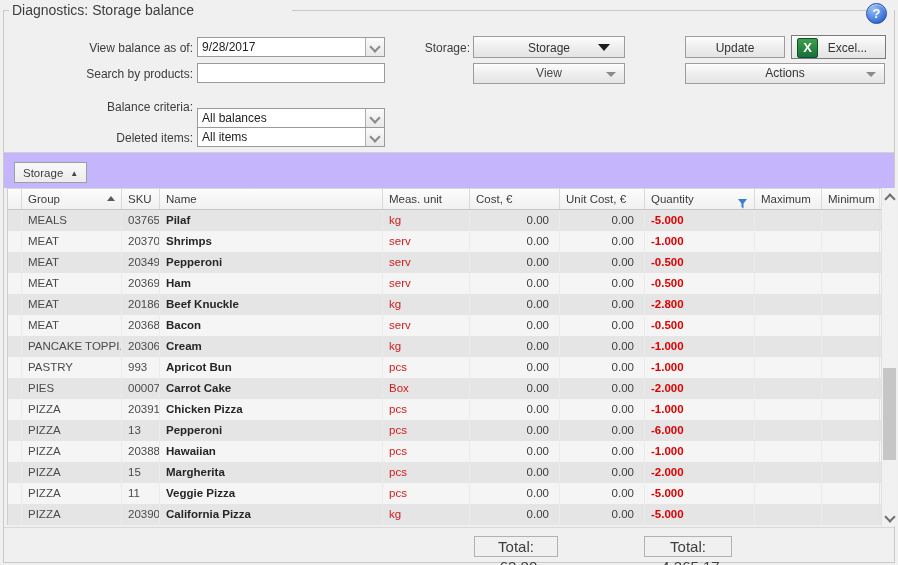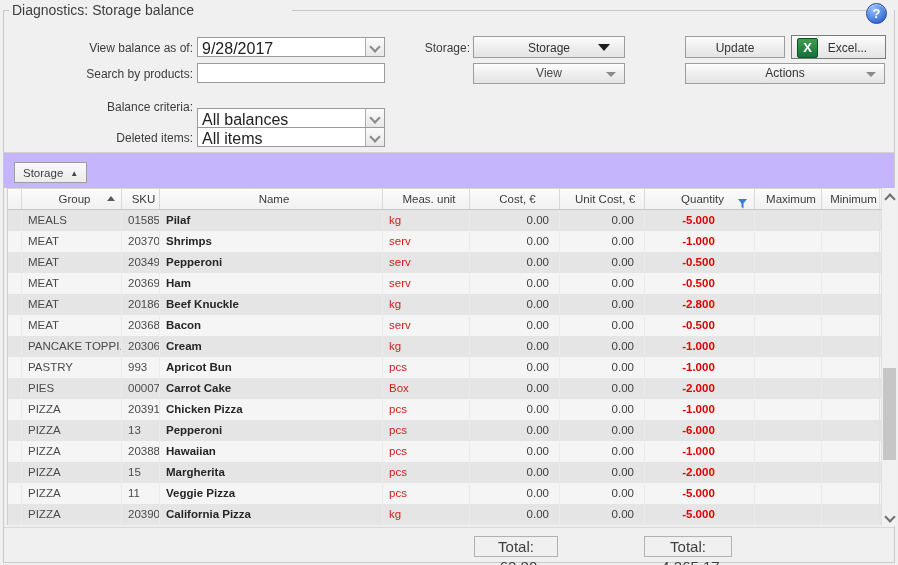--- a/index.html
+++ b/index.html
@@ -15,42 +15,42 @@
   .fl-top{left:292px;top:10px;width:574px;height:1px;}
 
   .title{position:absolute;left:12px;top:2px;font-size:14px;color:#3d3d3d;}
   .help{position:absolute;left:866px;top:3px;width:19px;height:19px;border-radius:50%;
         background:radial-gradient(circle at 35% 28%,#9cc1f7,#4d82e0 55%,#1d4db8);
         border:1px solid #1a44a0;color:#fff;font-size:13px;font-weight:bold;text-align:center;line-height:19px;
         box-shadow:inset 0 1px 1px rgba(255,255,255,.6);}
 
   .flabel{position:absolute;font-size:12px;color:#3c3c3c;text-align:right;width:185px;left:8px;}
   .combo,.tinput{position:absolute;left:197px;width:188px;height:20px;background:#fff;border:1px solid #9a9a9a;box-sizing:border-box;}
-  .combo .ctext{position:absolute;left:4px;top:2px;font-size:16px;color:#222;}
+  .combo .ctext{position:absolute;left:4px;top:2px;font-size:12px;color:#222;}
   .combo .dd{position:absolute;right:0;top:0;width:18px;height:18px;background:linear-gradient(#fbfbfb,#e8e8e8);border-left:1px solid #adadad;}
   .chev{position:absolute;left:5px;top:5px;width:6px;height:6px;border-right:2px solid #8a8a8a;border-bottom:2px solid #8a8a8a;transform:rotate(45deg);}
   .tinput input{position:absolute;left:0;top:0;width:100%;height:100%;border:0;outline:none;font-size:12px;padding:0 4px;box-sizing:border-box;font-family:inherit;background:transparent;}
 
   .btn{position:absolute;box-sizing:border-box;background:linear-gradient(#fdfdfd,#efefef 48%,#e4e4e4);border:1px solid #9c9c9c;
        font-size:12px;color:#333;text-align:center;}
   .btn .blabel{display:inline-block;vertical-align:middle;}
   .ddark{position:absolute;right:14px;top:7px;width:0;height:0;border-left:6px solid transparent;border-right:6px solid transparent;border-top:7px solid #1c1c1c;}
   .dgray{position:absolute;right:8px;top:8px;width:0;height:0;border-left:5px solid transparent;border-right:5px solid transparent;border-top:5px solid #8a8a8a;}
   .excel-ic{position:absolute;left:5px;top:2px;width:19px;height:18px;background:linear-gradient(#3f9e4d,#17703a);border:1px solid #0e5229;border-radius:2px;
             color:#fff;font-weight:bold;font-size:13px;line-height:18px;text-align:center;}
 
   
   .gpanel{position:absolute;left:4px;top:152px;width:890px;height:36px;background:#c4b5fd;border-top:1px solid #d2d2d2;box-sizing:border-box;}
   .chip{position:absolute;left:10px;top:9px;height:21px;padding:0 8px;border:1px solid #9e9e9e;background:linear-gradient(#f9f9f9,#ececec);
         font-size:11.5px;color:#3c3c3c;line-height:20px;box-sizing:border-box;}
   .chip .up{font-size:8px;color:#444;margin-left:7px;vertical-align:1px;}
 
   
   .grid{position:absolute;left:7px;top:188px;width:874px;border-left:1px solid #cfcfcf;box-sizing:content-box;}
-  .ghead{display:flex;height:22px;background:linear-gradient(#fcfcfc,#f1f1f1);border-top:1px solid #d6d6d6;border-bottom:1px solid #c6c6c6;box-sizing:border-box;text-align:center;}
+  .ghead{display:flex;height:22px;background:linear-gradient(#fcfcfc,#f1f1f1);border-top:1px solid #d6d6d6;border-bottom:1px solid #c6c6c6;box-sizing:border-box;}
   .hcell{position:relative;font-size:11.5px;color:#3b3b3b;line-height:20px;padding-left:6px;box-sizing:border-box;border-right:1px solid #d9d9d9;overflow:hidden;white-space:nowrap;}
   .sortup{position:absolute;right:6px;top:7px;width:0;height:0;border-left:4px solid transparent;border-right:4px solid transparent;border-bottom:5px solid #5a5a5a;}
   .funnel{position:absolute;right:7px;top:6px;}
 
   .gbody{background:#fff;}
   .trow{display:flex;height:21px;background:#e5e5e5;}
   .trow.alt{background:#f5f5f5;}
   .cell{font-size:11.5px;color:#4a4a4a;line-height:21px;padding-left:6px;box-sizing:border-box;border-right:1px solid #ebebeb;overflow:hidden;white-space:nowrap;}
   .c-ind{width:14px;padding-left:0;}
   .c-group{width:100px;}
@@ -58,21 +58,21 @@
   .c-name{width:223px;}
   .c-unit{width:87px;}
   .c-cost{width:90px;}
   .c-ucost{width:85px;}
   .c-qty{width:110px;}
   .c-max{width:67px;}
   .c-min{width:58px;border-right:1px solid #e3e3e3;}
   .td-name{font-weight:bold;color:#262626;}
   .td-unit{color:#cf1d1d;}
   .td-num{text-align:right;padding-right:10px;color:#3e3e3e;}
-  .td-qty{text-align:center;padding-right:8px;font-weight:bold;color:#dd0000;}
+  .td-qty{text-align:left;padding-right:8px;font-weight:bold;color:#dd0000;}
 
   
   .vscroll{position:absolute;left:881px;top:188px;width:15px;height:338px;background:#f1f1f1;border-left:1px solid #e0e0e0;}
   .sbtn{position:absolute;left:0;width:15px;height:17px;background:#f1f1f1;}
   .sb-up{top:0;} .sb-down{bottom:0;}
   .scar{position:absolute;left:4px;width:6px;height:6px;border-left:2px solid #6f6f6f;border-top:2px solid #6f6f6f;}
   .scar-up{top:7px;transform:rotate(45deg);}
   .scar-down{top:4px;transform:rotate(225deg);}
   .sthumb{position:absolute;left:1px;top:180px;width:13px;height:92px;background:#c6c6c6;}
 
@@ -170,21 +170,21 @@
             </svg>
         </span>
       </div>
       <div class="hcell c-max"><span>Maximum</span></div>
       <div class="hcell c-min"><span>Minimum</span></div>
     </div>
     <div class="gbody">
         <div class="trow">
           <div class="cell c-ind"></div>
           <div class="cell c-group">MEALS</div>
-          <div class="cell c-sku">01585</div>
+          <div class="cell c-sku">03765</div>
           <div class="cell c-name td-name">Pilaf</div>
           <div class="cell c-unit td-unit">kg</div>
           <div class="cell c-cost td-num">0.00</div>
           <div class="cell c-ucost td-num">0.00</div>
           <div class="cell c-qty td-qty">-5.000</div>
           <div class="cell c-max"></div>
           <div class="cell c-min"></div>
         </div>
         <div class="trow alt">
           <div class="cell c-ind"></div>

